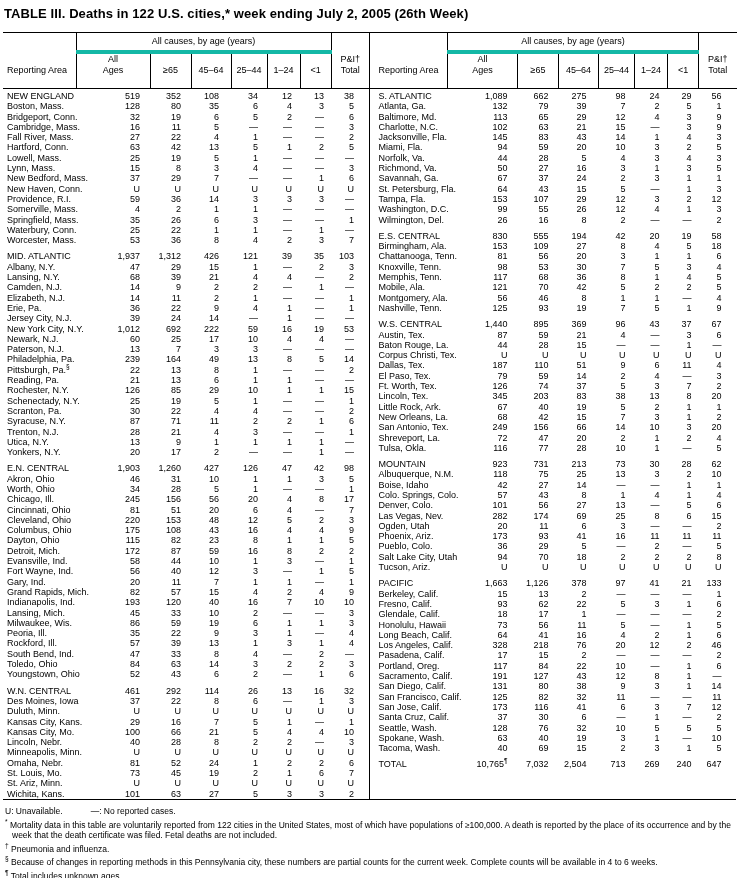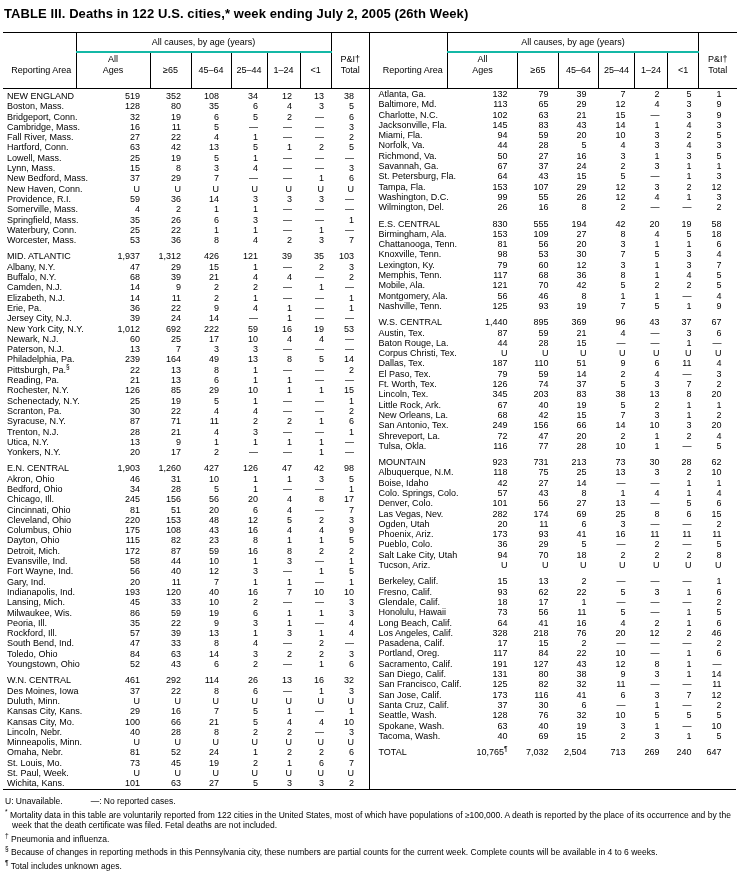--- a/index.html
+++ b/index.html
@@ -19,27 +19,27 @@
     white-space: nowrap;
   }
   .table-wrap { display: flex; width: 733px; border-bottom: 1px solid #000; }
   .half { width: 366.5px; }
   .half-left { border-right: 1px solid #000; }
   table { border-collapse: collapse; table-layout: fixed; width: 100%; }
   th, td { padding: 0; font-weight: normal; font-size: 9px; }
   
   tr.h1 th { border-top: 1px solid #000; height: 19px; vertical-align: middle; }
   th.span-h {
-    border-left: 1px solid #000; border-right: 1px solid #000; border-bottom: 2px solid #14b8a6;
+    border-left: 1px solid #000; border-right: 1px solid #000; border-bottom: 4px solid #14b8a6;
     text-align: center;
   }
   tr.h2 th { border-bottom: 1px solid #000; height: 37px; vertical-align: bottom; padding-bottom: 13px; }
   tr.h2 th.colh { border-left: 1px solid #000; text-align: center; }
   tr.h2 th.colh .cht, tr.h2 th.colh .chb { display: block; line-height: 10.5px; text-align: center; }
-  th.area-h2 { text-align: center; padding-left: 4px; }
+  th.area-h2 { text-align: left; padding-left: 4px; }
   .half-right th.area-h2 { padding-left: 9px; }
   
   tbody td { line-height: 10.3px; height: 10.3px; white-space: nowrap; }
   td.area { text-align: left; padding-left: 4px; overflow: visible; }
   .half-right td.area { padding-left: 9px; }
   td.num { text-align: right; }
   td.c1 { padding-right: 10px; }
   td.c2 { padding-right: 10px; }
   td.c3 { padding-right: 12px; }
   td.c4 { padding-right: 9px; }
@@ -282,21 +282,21 @@
               <td class="area">Albany, N.Y.</td>
               <td class="num c1">47</td>
               <td class="num c2">29</td>
               <td class="num c3">15</td>
               <td class="num c4">1</td>
               <td class="num c5">—</td>
               <td class="num c6">2</td>
               <td class="num c7">3</td>
             </tr>
             <tr class="city-row">
-              <td class="area">Buffalo, N.Y.</td>
+              <td class="area">Lansing, N.Y.</td>
               <td class="num c1">68</td>
               <td class="num c2">39</td>
               <td class="num c3">21</td>
               <td class="num c4">4</td>
               <td class="num c5">4</td>
               <td class="num c6">—</td>
               <td class="num c7">2</td>
             </tr>
             <tr class="city-row">
               <td class="area">Camden, N.J.</td>
@@ -485,21 +485,21 @@
               <td class="area">Akron, Ohio</td>
               <td class="num c1">46</td>
               <td class="num c2">31</td>
               <td class="num c3">10</td>
               <td class="num c4">1</td>
               <td class="num c5">1</td>
               <td class="num c6">3</td>
               <td class="num c7">5</td>
             </tr>
             <tr class="city-row">
-              <td class="area">Bedford, Ohio</td>
+              <td class="area">Worth, Ohio</td>
               <td class="num c1">34</td>
               <td class="num c2">28</td>
               <td class="num c3">5</td>
               <td class="num c4">1</td>
               <td class="num c5">—</td>
               <td class="num c6">—</td>
               <td class="num c7">1</td>
             </tr>
             <tr class="city-row">
               <td class="area">Chicago, Ill.</td>
@@ -583,20 +583,30 @@
             </tr>
             <tr class="city-row">
               <td class="area">Gary, Ind.</td>
               <td class="num c1">20</td>
               <td class="num c2">11</td>
               <td class="num c3">7</td>
               <td class="num c4">1</td>
               <td class="num c5">1</td>
               <td class="num c6">—</td>
               <td class="num c7">1</td>
+            </tr>
+            <tr class="city-row">
+              <td class="area">Grand Rapids, Mich.</td>
+              <td class="num c1">82</td>
+              <td class="num c2">57</td>
+              <td class="num c3">15</td>
+              <td class="num c4">4</td>
+              <td class="num c5">2</td>
+              <td class="num c6">4</td>
+              <td class="num c7">9</td>
             </tr>
             <tr class="city-row">
               <td class="area">Indianapolis, Ind.</td>
               <td class="num c1">193</td>
               <td class="num c2">120</td>
               <td class="num c3">40</td>
               <td class="num c4">16</td>
               <td class="num c5">7</td>
               <td class="num c6">10</td>
               <td class="num c7">10</td>
@@ -758,21 +768,21 @@
               <td class="area">St. Louis, Mo.</td>
               <td class="num c1">73</td>
               <td class="num c2">45</td>
               <td class="num c3">19</td>
               <td class="num c4">2</td>
               <td class="num c5">1</td>
               <td class="num c6">6</td>
               <td class="num c7">7</td>
             </tr>
             <tr class="city-row">
-              <td class="area">St. Paul, Week.</td>
+              <td class="area">St. Ariz, Minn.</td>
               <td class="num c1">U</td>
               <td class="num c2">U</td>
               <td class="num c3">U</td>
               <td class="num c4">U</td>
               <td class="num c5">U</td>
               <td class="num c6">U</td>
               <td class="num c7">U</td>
             </tr>
             <tr class="city-row">
               <td class="area">Wichita, Kans.</td>
@@ -832,20 +842,30 @@
                 <span class="cht">&nbsp;</span>
                 <span class="chb">&lt;1</span>
               </th>
               <th class="colh">
                 <span class="cht">P&amp;I†</span>
                 <span class="chb">Total</span>
               </th>
             </tr>
         </thead>
         <tbody id="tbody-right">
+            <tr class="region-row first-pad">
+              <td class="area">S. ATLANTIC</td>
+              <td class="num c1">1,089</td>
+              <td class="num c2">662</td>
+              <td class="num c3">275</td>
+              <td class="num c4">98</td>
+              <td class="num c5">24</td>
+              <td class="num c6">29</td>
+              <td class="num c7">56</td>
+            </tr>
             <tr class="city-row">
               <td class="area">Atlanta, Ga.</td>
               <td class="num c1">132</td>
               <td class="num c2">79</td>
               <td class="num c3">39</td>
               <td class="num c4">7</td>
               <td class="num c5">2</td>
               <td class="num c6">5</td>
               <td class="num c7">1</td>
             </tr>
@@ -996,30 +1016,20 @@
               <td class="area">Knoxville, Tenn.</td>
               <td class="num c1">98</td>
               <td class="num c2">53</td>
               <td class="num c3">30</td>
               <td class="num c4">7</td>
               <td class="num c5">5</td>
               <td class="num c6">3</td>
               <td class="num c7">4</td>
             </tr>
             <tr class="city-row">
-              <td class="area">Lexington, Ky.</td>
-              <td class="num c1">79</td>
-              <td class="num c2">60</td>
-              <td class="num c3">12</td>
-              <td class="num c4">3</td>
-              <td class="num c5">1</td>
-              <td class="num c6">3</td>
-              <td class="num c7">7</td>
-            </tr>
-            <tr class="city-row">
               <td class="area">Memphis, Tenn.</td>
               <td class="num c1">117</td>
               <td class="num c2">68</td>
               <td class="num c3">36</td>
               <td class="num c4">8</td>
               <td class="num c5">1</td>
               <td class="num c6">4</td>
               <td class="num c7">5</td>
             </tr>
             <tr class="city-row">
@@ -1293,20 +1303,30 @@
               <td class="num c1">U</td>
               <td class="num c2">U</td>
               <td class="num c3">U</td>
               <td class="num c4">U</td>
               <td class="num c5">U</td>
               <td class="num c6">U</td>
               <td class="num c7">U</td>
             </tr>
             <tr class="gap">
               <td colspan="8"></td>
+            </tr>
+            <tr class="region-row">
+              <td class="area">PACIFIC</td>
+              <td class="num c1">1,663</td>
+              <td class="num c2">1,126</td>
+              <td class="num c3">378</td>
+              <td class="num c4">97</td>
+              <td class="num c5">41</td>
+              <td class="num c6">21</td>
+              <td class="num c7">133</td>
             </tr>
             <tr class="city-row">
               <td class="area">Berkeley, Calif.</td>
               <td class="num c1">15</td>
               <td class="num c2">13</td>
               <td class="num c3">2</td>
               <td class="num c4">—</td>
               <td class="num c5">—</td>
               <td class="num c6">—</td>
               <td class="num c7">1</td>

